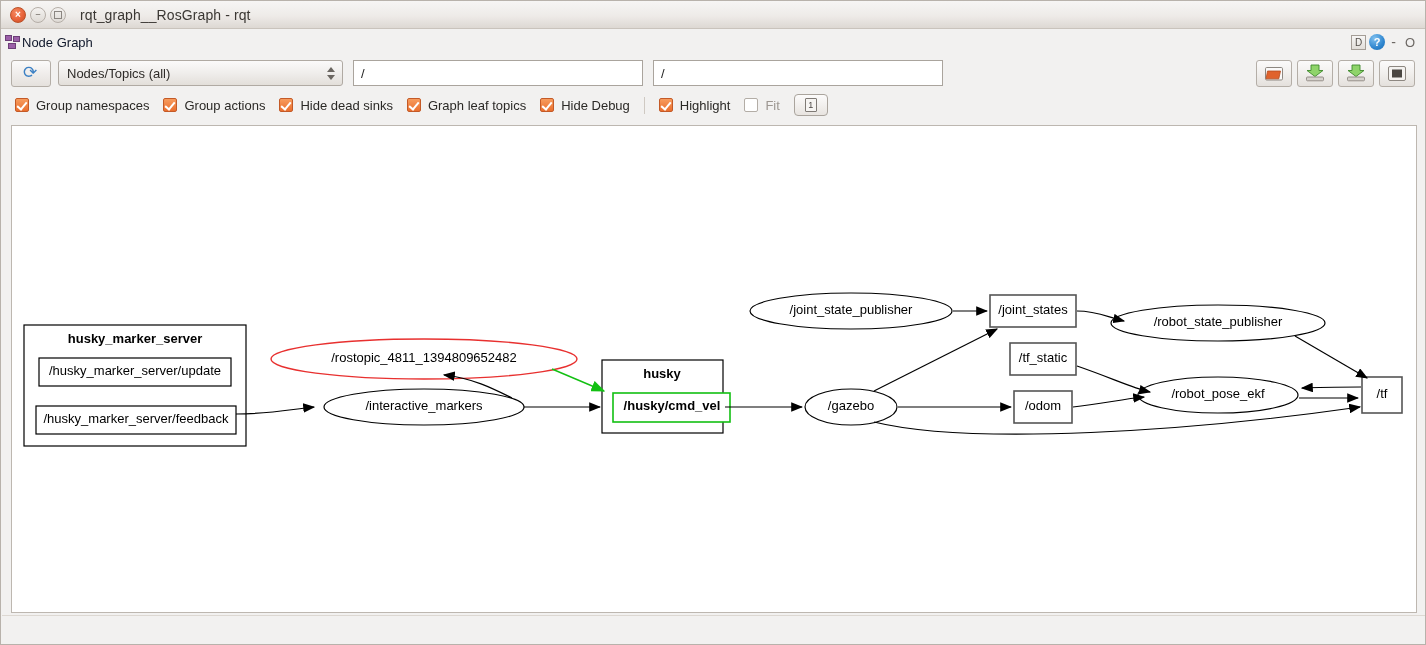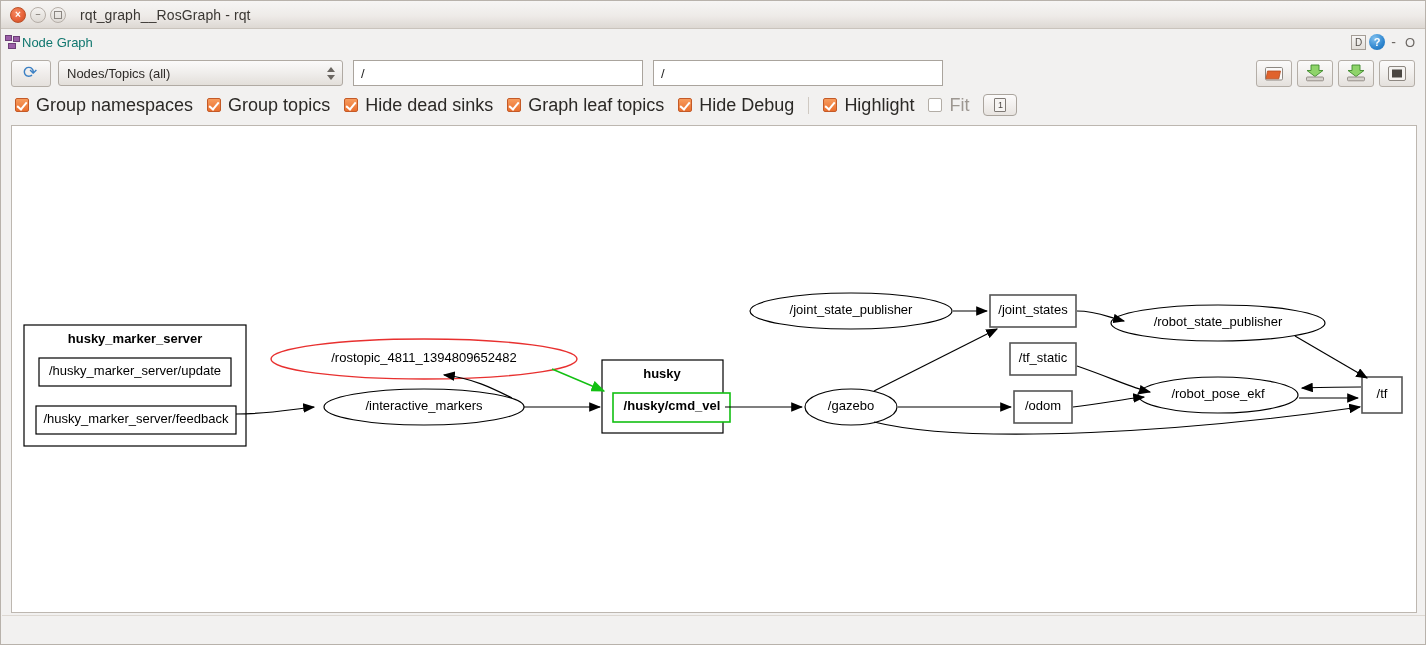--- a/index.html
+++ b/index.html
@@ -84,21 +84,21 @@
     background: #f2f1f0;
     display: flex;
     align-items: center;
     box-sizing: border-box;
   }
   .plugin-title {
     display: flex;
     align-items: center;
     margin-left: 4px;
     font-size: 13px;
-    color: #0f766e;
+    color: #0f172a;
   }
   .plugin-icon {
     width: 15px; height: 14px;
     margin-right: 2px;
     position: relative;
     flex: none;
   }
   .plugin-icon i {
     position: absolute;
     background: #9b5fa8;
@@ -240,21 +240,21 @@
     width: 100%;
     height: 24px;
     display: flex;
     align-items: center;
     box-sizing: border-box;
   }
   .chk {
     display: flex;
     align-items: center;
     margin-left: 14px;
-    font-size: 18px;
+    font-size: 13px;
     color: #2b2926;
     white-space: nowrap;
   }
   .chk .box {
     width: 14px; height: 14px;
     border: 1px solid #c45a27;
     border-radius: 2px;
     background: linear-gradient(to bottom, #f79c5e, #ea6f2e);
     margin-right: 7px;
     position: relative;
@@ -428,21 +428,21 @@
 
   <div class="checkrow">
 
     <label class="chk">
       <span class="box"></span>
       <span class="lbl">Group namespaces</span>
     </label>
 
     <label class="chk">
       <span class="box"></span>
-      <span class="lbl">Group topics</span>
+      <span class="lbl">Group actions</span>
     </label>
 
     <label class="chk">
       <span class="box"></span>
       <span class="lbl">Hide dead sinks</span>
     </label>
 
     <label class="chk">
       <span class="box"></span>
       <span class="lbl">Graph leaf topics</span>

